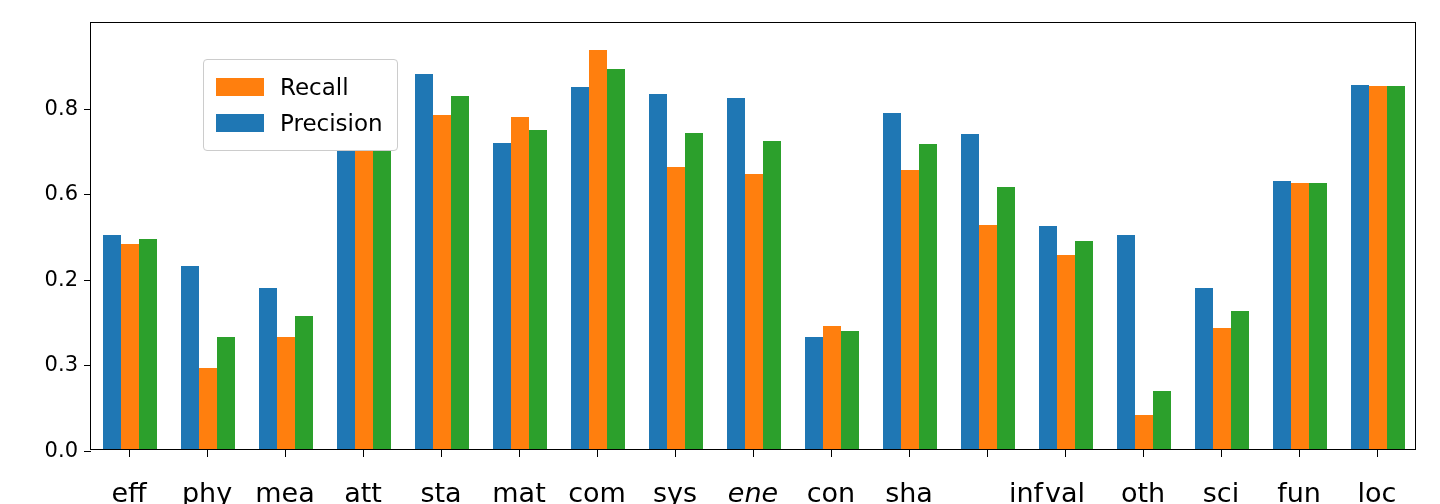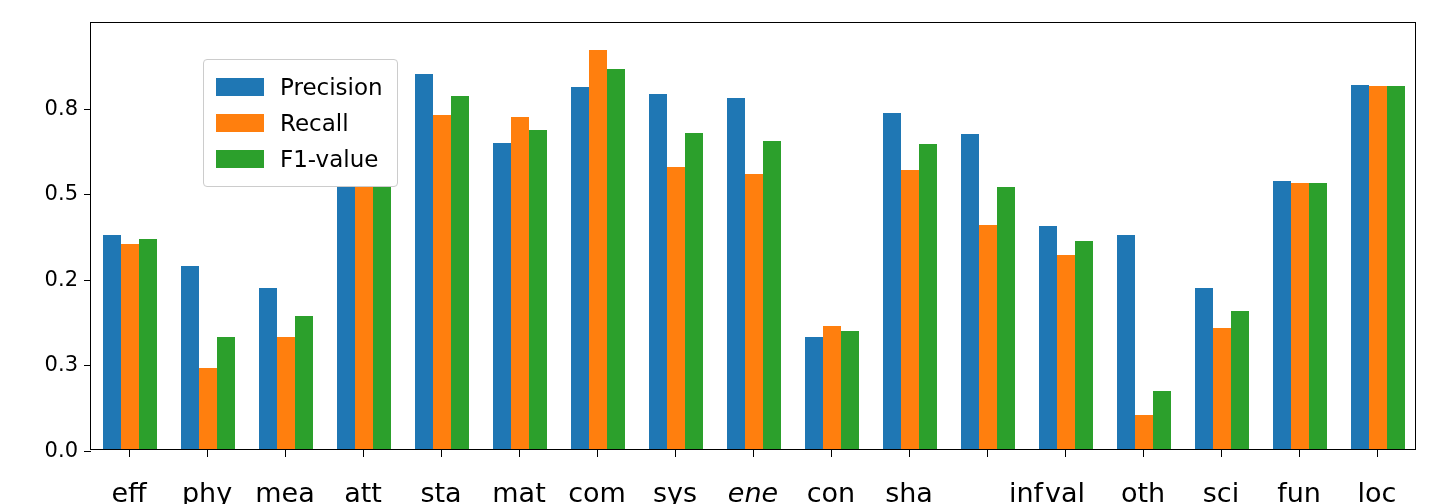--- a/index.html
+++ b/index.html
@@ -139,21 +139,21 @@
 </style>
 </head>
 <body>
 
 <div id="figure">
 
   <div id="y-axis-labels">
       <div class="y-lab" style="top: 428px;">0.0</div>
       <div class="y-lab" style="top: 342.4px;">0.3</div>
       <div class="y-lab" style="top: 256.8px;">0.2</div>
-      <div class="y-lab" style="top: 171.2px;">0.5</div>
+      <div class="y-lab" style="top: 171.2px;">0.6</div>
       <div class="y-lab" style="top: 85.6px;">0.8</div>
     </div>
 
   <div id="plot-area">
     <div id="bars-layer">
         <div class="y-tick" style="top: 428px;"></div>
         <div class="y-tick" style="top: 342.4px;"></div>
         <div class="y-tick" style="top: 256.8px;"></div>
         <div class="y-tick" style="top: 171.2px;"></div>
         <div class="y-tick" style="top: 85.6px;"></div>
@@ -239,30 +239,26 @@
         </div>
         <div class="bar-group" style="left: 1260px; width: 54px;">
           <div class="bar precision" style="left: 0px; height: 363.8px; background: rgb(31, 119, 180);"></div>
           <div class="bar recall" style="left: 18px; height: 362.516px; background: rgb(255, 127, 14);"></div>
           <div class="bar f1" style="left: 36px; height: 362.516px; background: rgb(44, 160, 44);"></div>
         </div>
       </div>
 
     <div id="legend">
       <div class="legend-row">
-        <span class="legend-swatch precision"></span>
-        <span class="legend-label">Precision</span>
-      </div>
-      <div class="legend-row">
         <span class="legend-swatch recall"></span>
         <span class="legend-label">Recall</span>
       </div>
       <div class="legend-row">
-        <span class="legend-swatch f1"></span>
-        <span class="legend-label">F1-value</span>
+        <span class="legend-swatch precision"></span>
+        <span class="legend-label">Precision</span>
       </div>
     </div>
   </div>
 
   <div id="x-axis-labels">
       <div class="x-tick" style="left: 39px;"></div>
       <div class="x-lab" style="left: 39px;">eff</div>
       <div class="x-tick" style="left: 117px;"></div>
       <div class="x-lab" style="left: 117px;">phy</div>
       <div class="x-tick" style="left: 195px;"></div>

